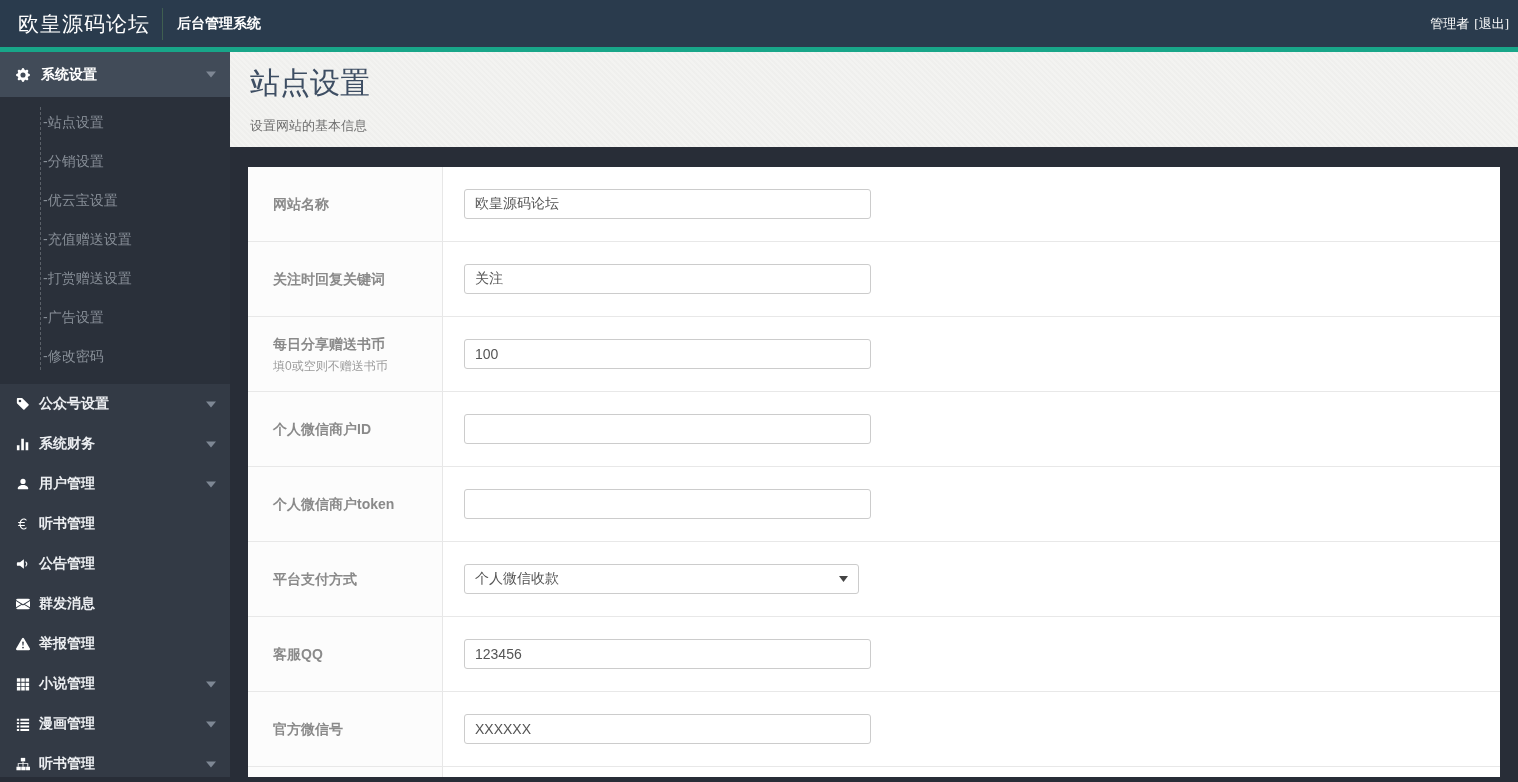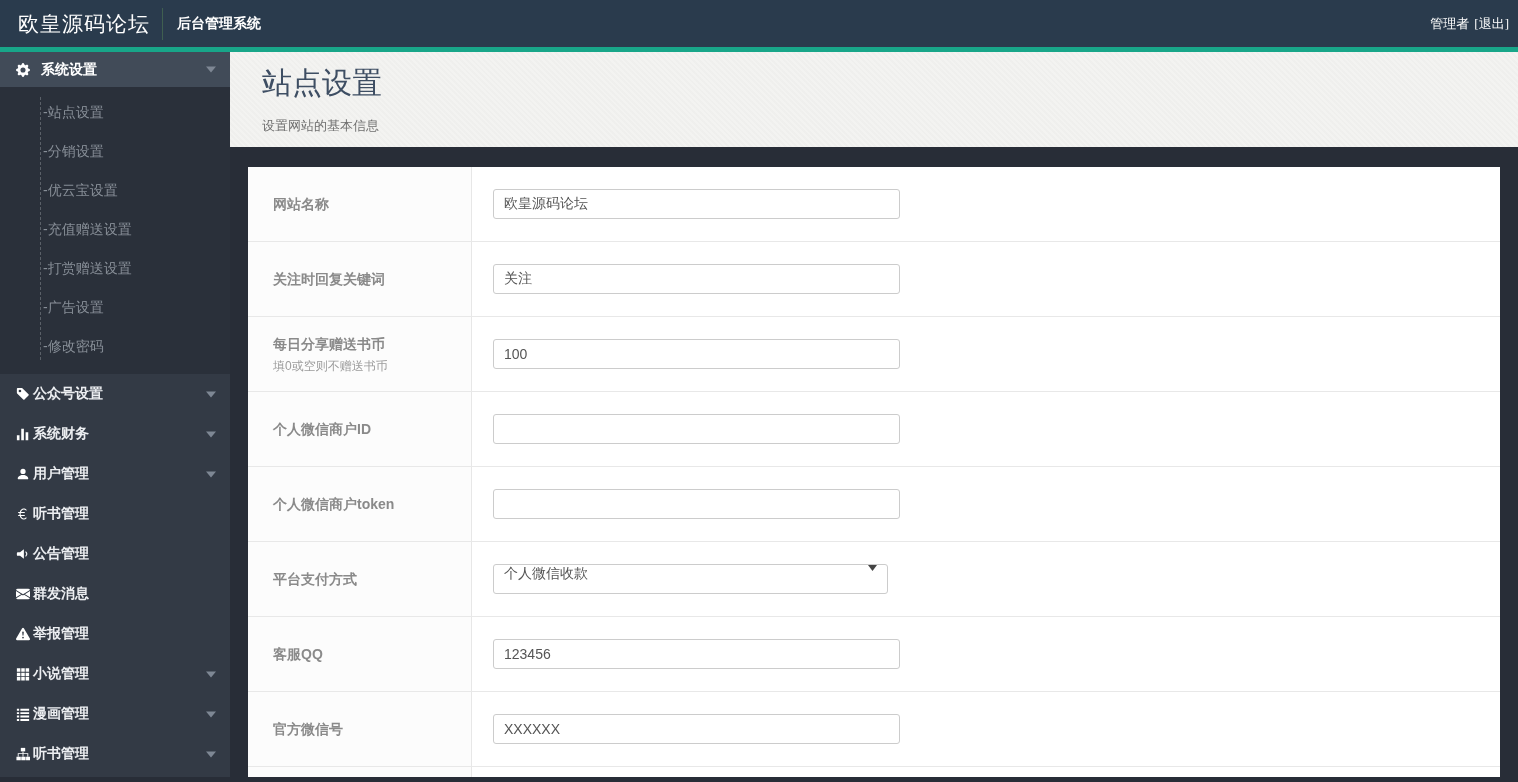--- a/index.html
+++ b/index.html
@@ -25,56 +25,56 @@
   .brand-sep{width:1px;height:32px;background:#3f5f50;margin:0 14px 0 12px;}
   .app-title{font-size:14px;font-weight:bold;color:#fff;}
   .topbar-right{margin-left:auto;padding-right:9px;font-size:13px;color:#fdfdfd;display:flex;gap:5px;align-items:center;font-family:Liberation Serif, serif;}
   .logout-link{color:#fdfdfd;cursor:pointer;text-decoration:none;}
 
   
   .layout{display:flex;height:725px;}
 
   
   .sidebar{width:230px;background:var(--sidebar-bg);flex:none;overflow:hidden;}
-  .menu-group-header{height:35px;background:var(--active-item-bg);display:flex;align-items:center;
+  .menu-group-header{height:45px;background:var(--active-item-bg);display:flex;align-items:center;
     padding:0 14px 0 15px;color:#fff;font-size:14px;font-weight:bold;cursor:pointer;}
   .menu-group-header .mi-label{margin-left:10px;}
   .submenu{background:var(--submenu-bg);position:relative;padding:6px 0 8px 0;}
   .submenu::before{content:"";position:absolute;left:40px;top:10px;bottom:14px;border-left:1px dashed #5a6068;}
   .submenu-item{height:39px;line-height:39px;padding-left:43px;font-size:14px;color:#878e97;cursor:pointer;white-space:nowrap;}
   .menu-item{height:40px;display:flex;align-items:center;padding:0 14px 0 15px;color:#eceef1;
     font-size:14px;font-weight:bold;cursor:pointer;}
-  .menu-item .mi-label{margin-left:2px;}
+  .menu-item .mi-label{margin-left:8px;}
   .mi-icon{width:16px;height:16px;display:inline-flex;align-items:center;justify-content:center;color:#fff;flex:none;}
   .mi-icon svg{width:14px;height:14px;fill:currentColor;}
   .chev{margin-left:auto;color:#7e8794;display:inline-flex;}
   .chev svg{width:10px;height:7px;fill:currentColor;}
 
   
   .main{flex:1;display:flex;flex-direction:column;min-width:0;}
   .pagehead{height:95px;background:var(--pagehead-bg);
     background-image:repeating-linear-gradient(45deg,rgba(0,0,0,0.015) 0 2px,transparent 2px 4px);
-    padding:13px 0 0 32px;flex:none;}
+    padding:13px 0 0 20px;flex:none;}
   .page-title{font-size:30px;color:#3e4e63;font-weight:400;line-height:36px;}
   .page-subtitle{font-size:13px;color:#6f6f6f;margin-top:16px;}
   .content{flex:1;background:var(--content-bg);padding:20px 18px 0 18px;overflow:hidden;}
   .panel{background:#fff;width:100%;}
 
   .form-row{display:flex;min-height:75px;border-bottom:1px solid var(--row-border);}
   .form-row:last-child{border-bottom:none;}
-  .cell-label{width:224px;flex:none;background:var(--panel-label-bg);border-right:1px solid #e7e7e7;
+  .cell-label{width:195px;flex:none;background:var(--panel-label-bg);border-right:1px solid #e7e7e7;
     display:flex;flex-direction:column;justify-content:center;padding-left:25px;padding-right:8px;}
   .lbl{font-size:14px;font-weight:bold;color:#8a8a8a;line-height:17px;}
   .lbl-desc{font-size:12px;color:#9b9b9b;margin-top:6px;line-height:14px;}
   .cell-input{flex:1;display:flex;align-items:center;padding-left:21px;}
   .txt-input{width:407px;height:30px;border:1px solid var(--input-border);border-radius:3px;
     padding:0 10px;font-size:14px;color:#555;background:#fff;outline:none;
     font-family:"Liberation Sans","DejaVu Sans",sans-serif;}
   .select-box{width:395px;height:30px;border:1px solid var(--input-border);border-radius:3px;background:#fff;
-    display:flex;align-items:flex-start;padding:0 10px;font-size:14px;color:#555;cursor:pointer;}
+    display:flex;align-items:center;padding:0 10px;font-size:14px;color:#555;cursor:pointer;}
   .select-caret{margin-left:auto;color:#444;display:inline-flex;}
   .select-caret svg{width:9px;height:6px;fill:currentColor;}
 </style>
 </head>
 <body>
 
 <header class="topbar">
   <div class="brand">欧皇源码论坛</div>
   <div class="brand-sep"></div>
   <div class="app-title">后台管理系统</div>

